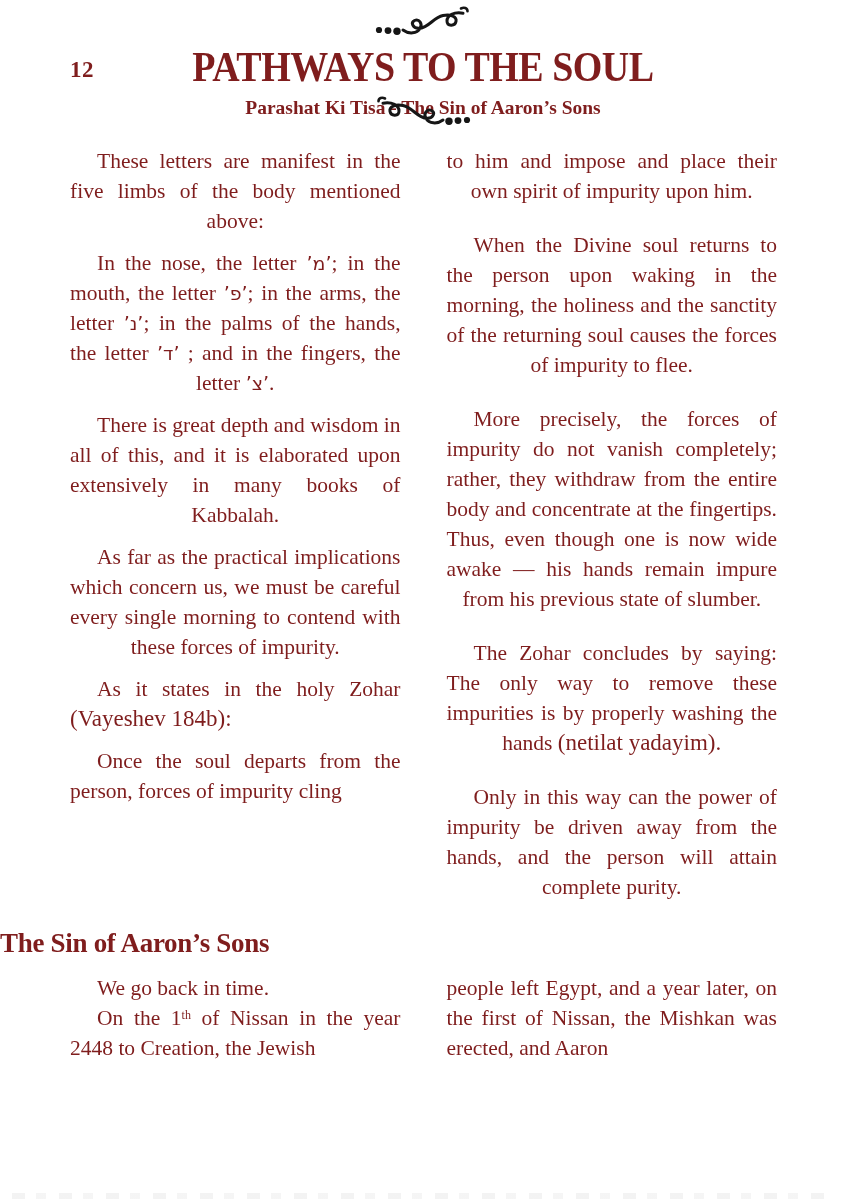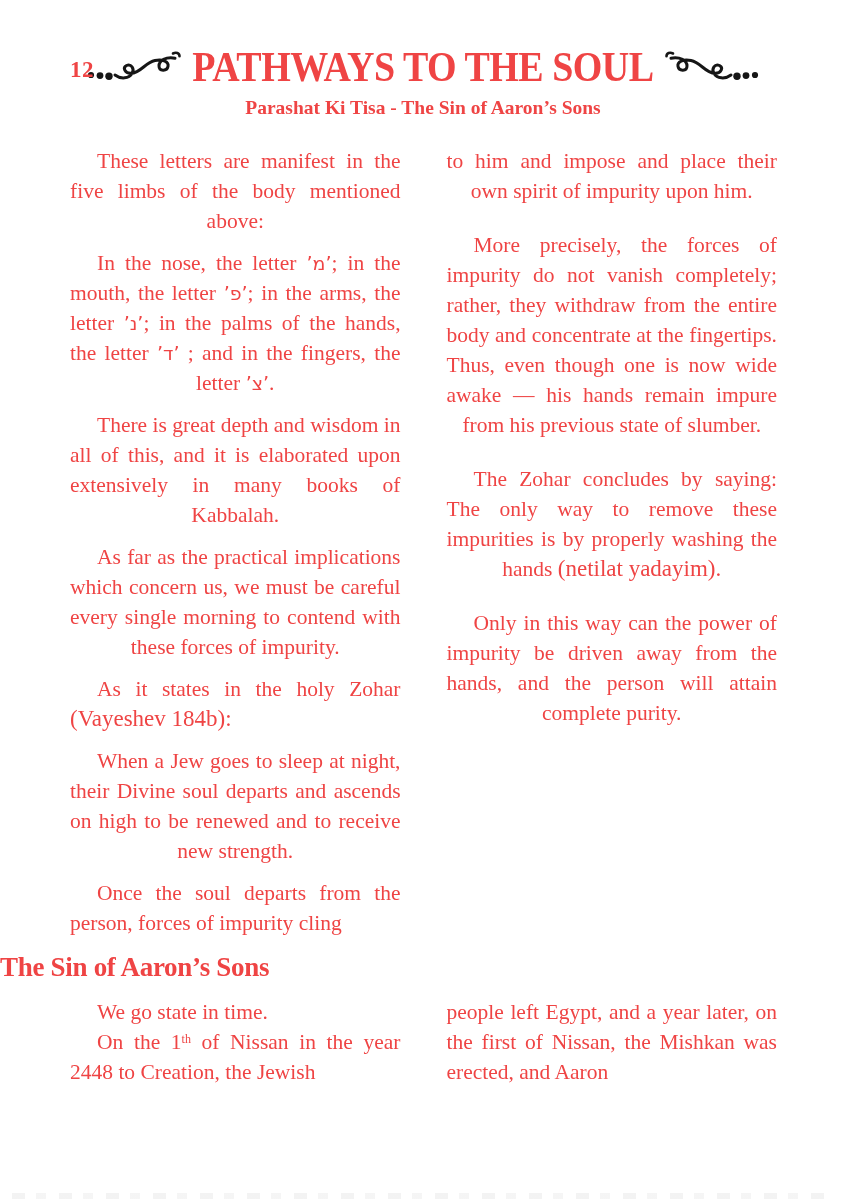--- a/index.html
+++ b/index.html
@@ -3,40 +3,41 @@
 <meta charset="utf-8">
 <title>Pathways to the Soul — p.12</title>
 <style>
   html, body { margin: 0; padding: 0; background: #ffffff; }
   .page {
     position: relative;
     width: 846px;
     height: 1200px;
     margin: 0 auto;
     background: #ffffff;
-    color: #ef4444;
+    color: #7f1d1d;
     font-family: "Liberation Serif", serif;
     overflow: hidden;
   }
   
   .header { padding-top: 44px; text-align: center; position: relative; }
   .page-num {
     position: absolute;
     left: 70px;
     top: 57px;
     font-size: 23px;
     font-weight: 700;
     letter-spacing: 0.5px;
   }
   .title-row {
     display: flex;
     justify-content: center;
     align-items: center;
     gap: 7px;
     height: 46px;
+    flex-direction: column;
   }
   .title {
     display: inline-block;
     margin: 0;
     font-size: 38px;
     font-weight: 700;
     letter-spacing: -0.5px;
     line-height: 1;
     transform: scaleY(1.1);
     transform-origin: center 70%;
@@ -129,36 +130,36 @@
     <div class="subtitle">Parashat Ki Tisa - The Sin of Aaron’s Sons</div>
   </header>
 
   <main class="cols cols-top">
     <div class="col col-left-top">
       <p class="indent center-last">These letters are manifest in the five limbs of the body mentioned above:</p>
       <p class="indent center-last"><span>In the nose, the letter </span><span class="heb">’מ’</span><span>; in the mouth, the letter </span><span class="heb">’פ’</span><span>; in the arms, the letter </span><span class="heb">’נ’</span><span>; in the palms of the hands, the letter </span><span class="heb">’ד’</span><span> ; and in the fingers, the letter </span><span class="heb">’צ’</span><span>.</span></p>
       <p class="indent center-last">There is great depth and wisdom in all of this, and it is elaborated upon extensively in many books of Kabbalah.</p>
       <p class="indent center-last">As far as the practical implications which concern us, we must be careful every single morning to contend with these forces of impurity.</p>
       <p class="indent"><span>As it states in the holy Zohar </span><span class="cite">(Vayeshev 184b):</span></p>
-      <p class="indent center-last">When a Jew goes to sleep at night, their Divine soul departs and ascends on high to be renewed and to receive new strength.</p>
       <p class="indent">Once the soul departs from the person, forces of impurity cling</p>
     </div>
     <div class="col col-right-top">
       <p class="center-last">to him and impose and place their own spirit of impurity upon him.</p>
+      <p class="indent center-last">When the Divine soul returns to the person upon waking in the morning, the holiness and the sanctity of the returning soul causes the forces of impurity to flee.</p>
       <p class="indent center-last">More precisely, the forces of impurity do not vanish completely; rather, they withdraw from the entire body and concentrate at the fingertips. Thus, even though one is now wide awake — his hands remain impure from his previous state of slumber.</p>
       <p class="indent center-last"><span>The Zohar concludes by saying: The only way to remove these impurities is by properly washing the hands </span><span class="cite">(netilat yadayim).</span></p>
       <p class="indent center-last">Only in this way can the power of impurity be driven away from the hands, and the person will attain complete purity.</p>
     </div>
   </main>
 
   <h2 class="section-head">The Sin of Aaron’s Sons</h2>
 
   <section class="cols cols-bottom">
     <div class="col">
-      <p class="indent">We go state in time.</p>
+      <p class="indent">We go back in time.</p>
       <p class="indent"><span>On the 1</span><sup class="ord">th</sup><span> of Nissan in the year 2448 to Creation, the Jewish</span></p>
     </div>
     <div class="col">
       <p>people left Egypt, and a year later, on the first of Nissan, the Mishkan was erected, and Aaron</p>
     </div>
   </section>
 
   <div class="artifact"></div>
 
 </div>

